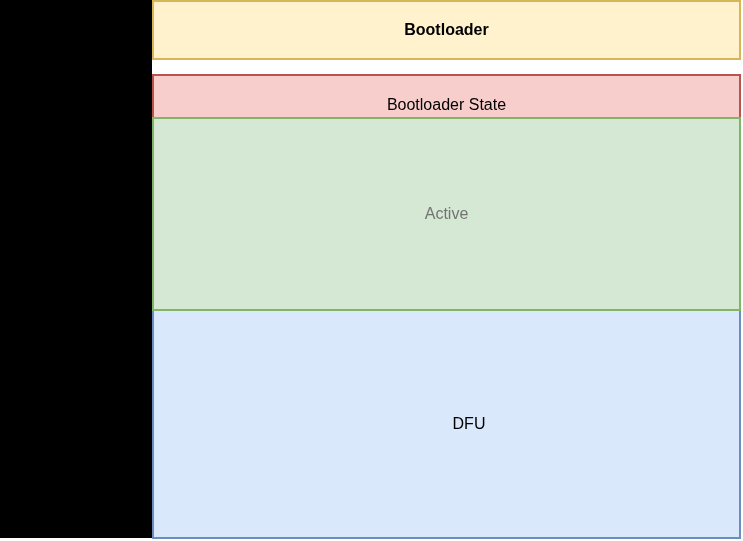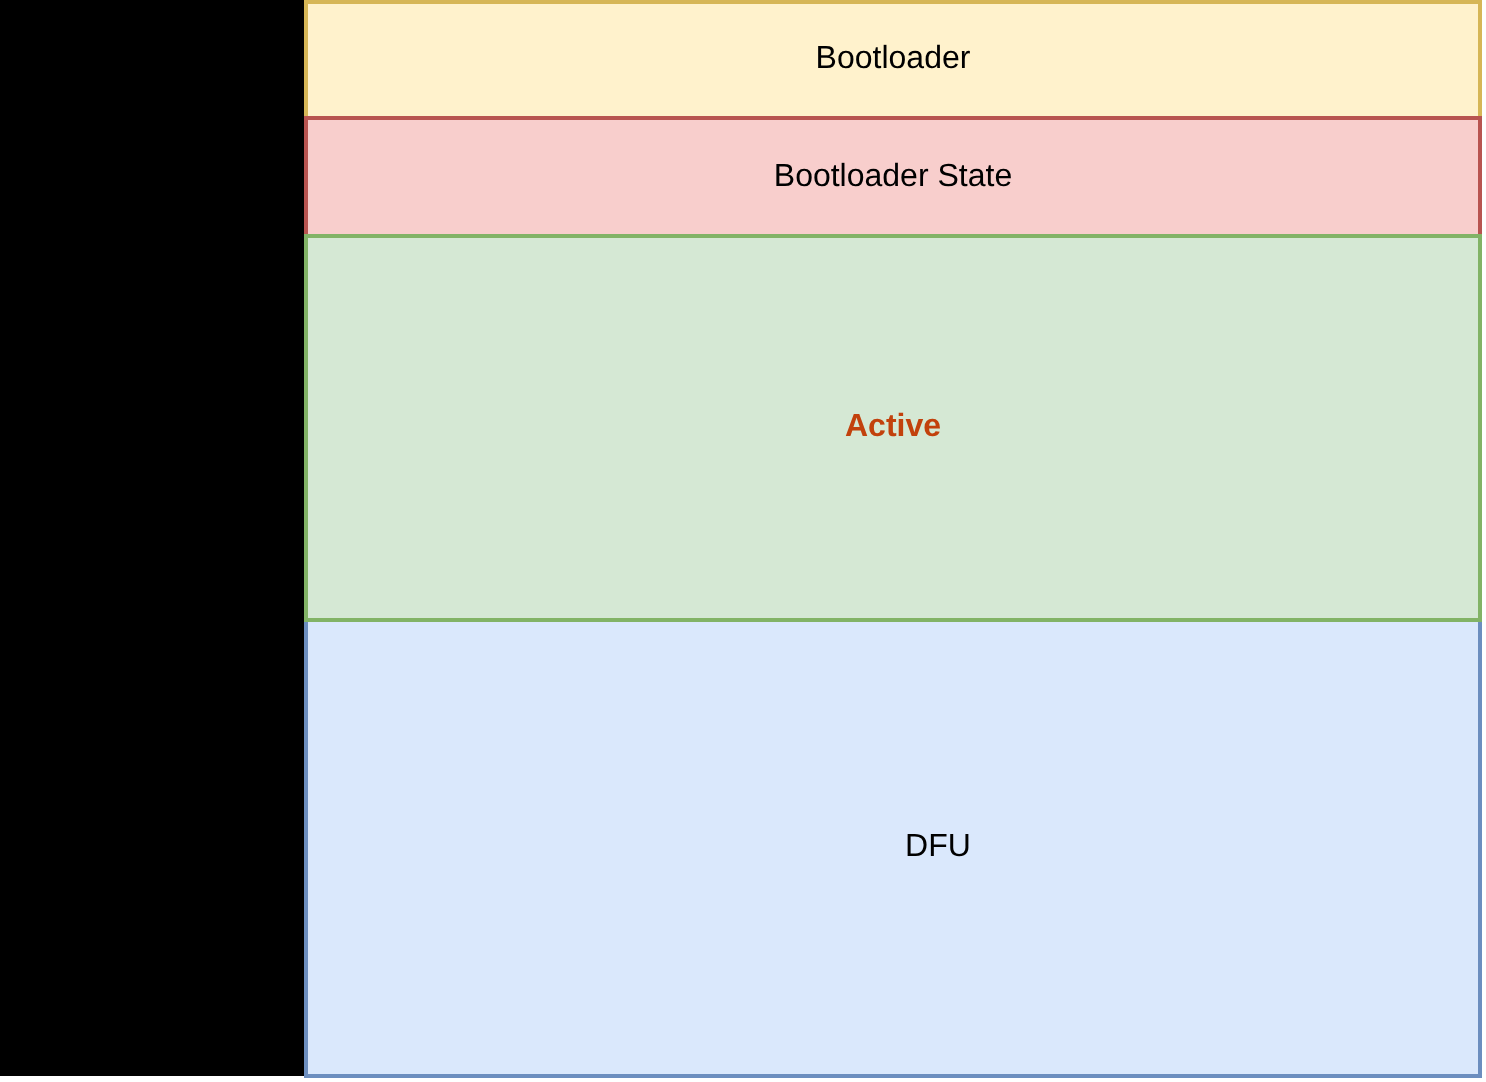--- a/index.html
+++ b/index.html
@@ -56,29 +56,29 @@
   .mem-block.active     { top: 117px; height: 194px; z-index: 3; }
   .mem-block.dfu        { top: 309px; height: 230px; z-index: 2; padding-left: 45px; }
 </style>
 </head>
 <body>
 
 <div class="black-region" style="background-color: rgb(0, 0, 0);"></div>
 
 <div class="memory-map">
 
-  <div class="mem-block bootloader" style="background-color: rgb(255, 242, 204); border-color: rgb(214, 182, 86);">
+  <div class="mem-block bootloader" style="background-color: rgb(255, 242, 204); border-color: rgb(214, 182, 86); font-weight: bold;">
     <span class="label" style="color: rgb(0, 0, 0);">Bootloader</span>
   </div>
 
-  <div class="mem-block state" style="background-color: rgb(248, 206, 204); border-color: rgb(184, 84, 80);">
+  <div class="mem-block state" style="background-color: rgb(248, 206, 204); border-color: rgb(184, 84, 80); margin-top: 16px;">
     <span class="label" style="color: rgb(0, 0, 0);">Bootloader State</span>
   </div>
 
   <div class="mem-block active" style="background-color: rgb(213, 232, 212); border-color: rgb(130, 179, 102);">
-    <span class="label" style="color: #c2410c; font-weight: bold;">Active</span>
+    <span class="label" style="color: #737373;">Active</span>
   </div>
 
   <div class="mem-block dfu" style="background-color: rgb(218, 232, 252); border-color: rgb(108, 142, 191);">
     <span class="label" style="color: rgb(0, 0, 0);">DFU</span>
   </div>
 
 </div>
 
 </body></html>

